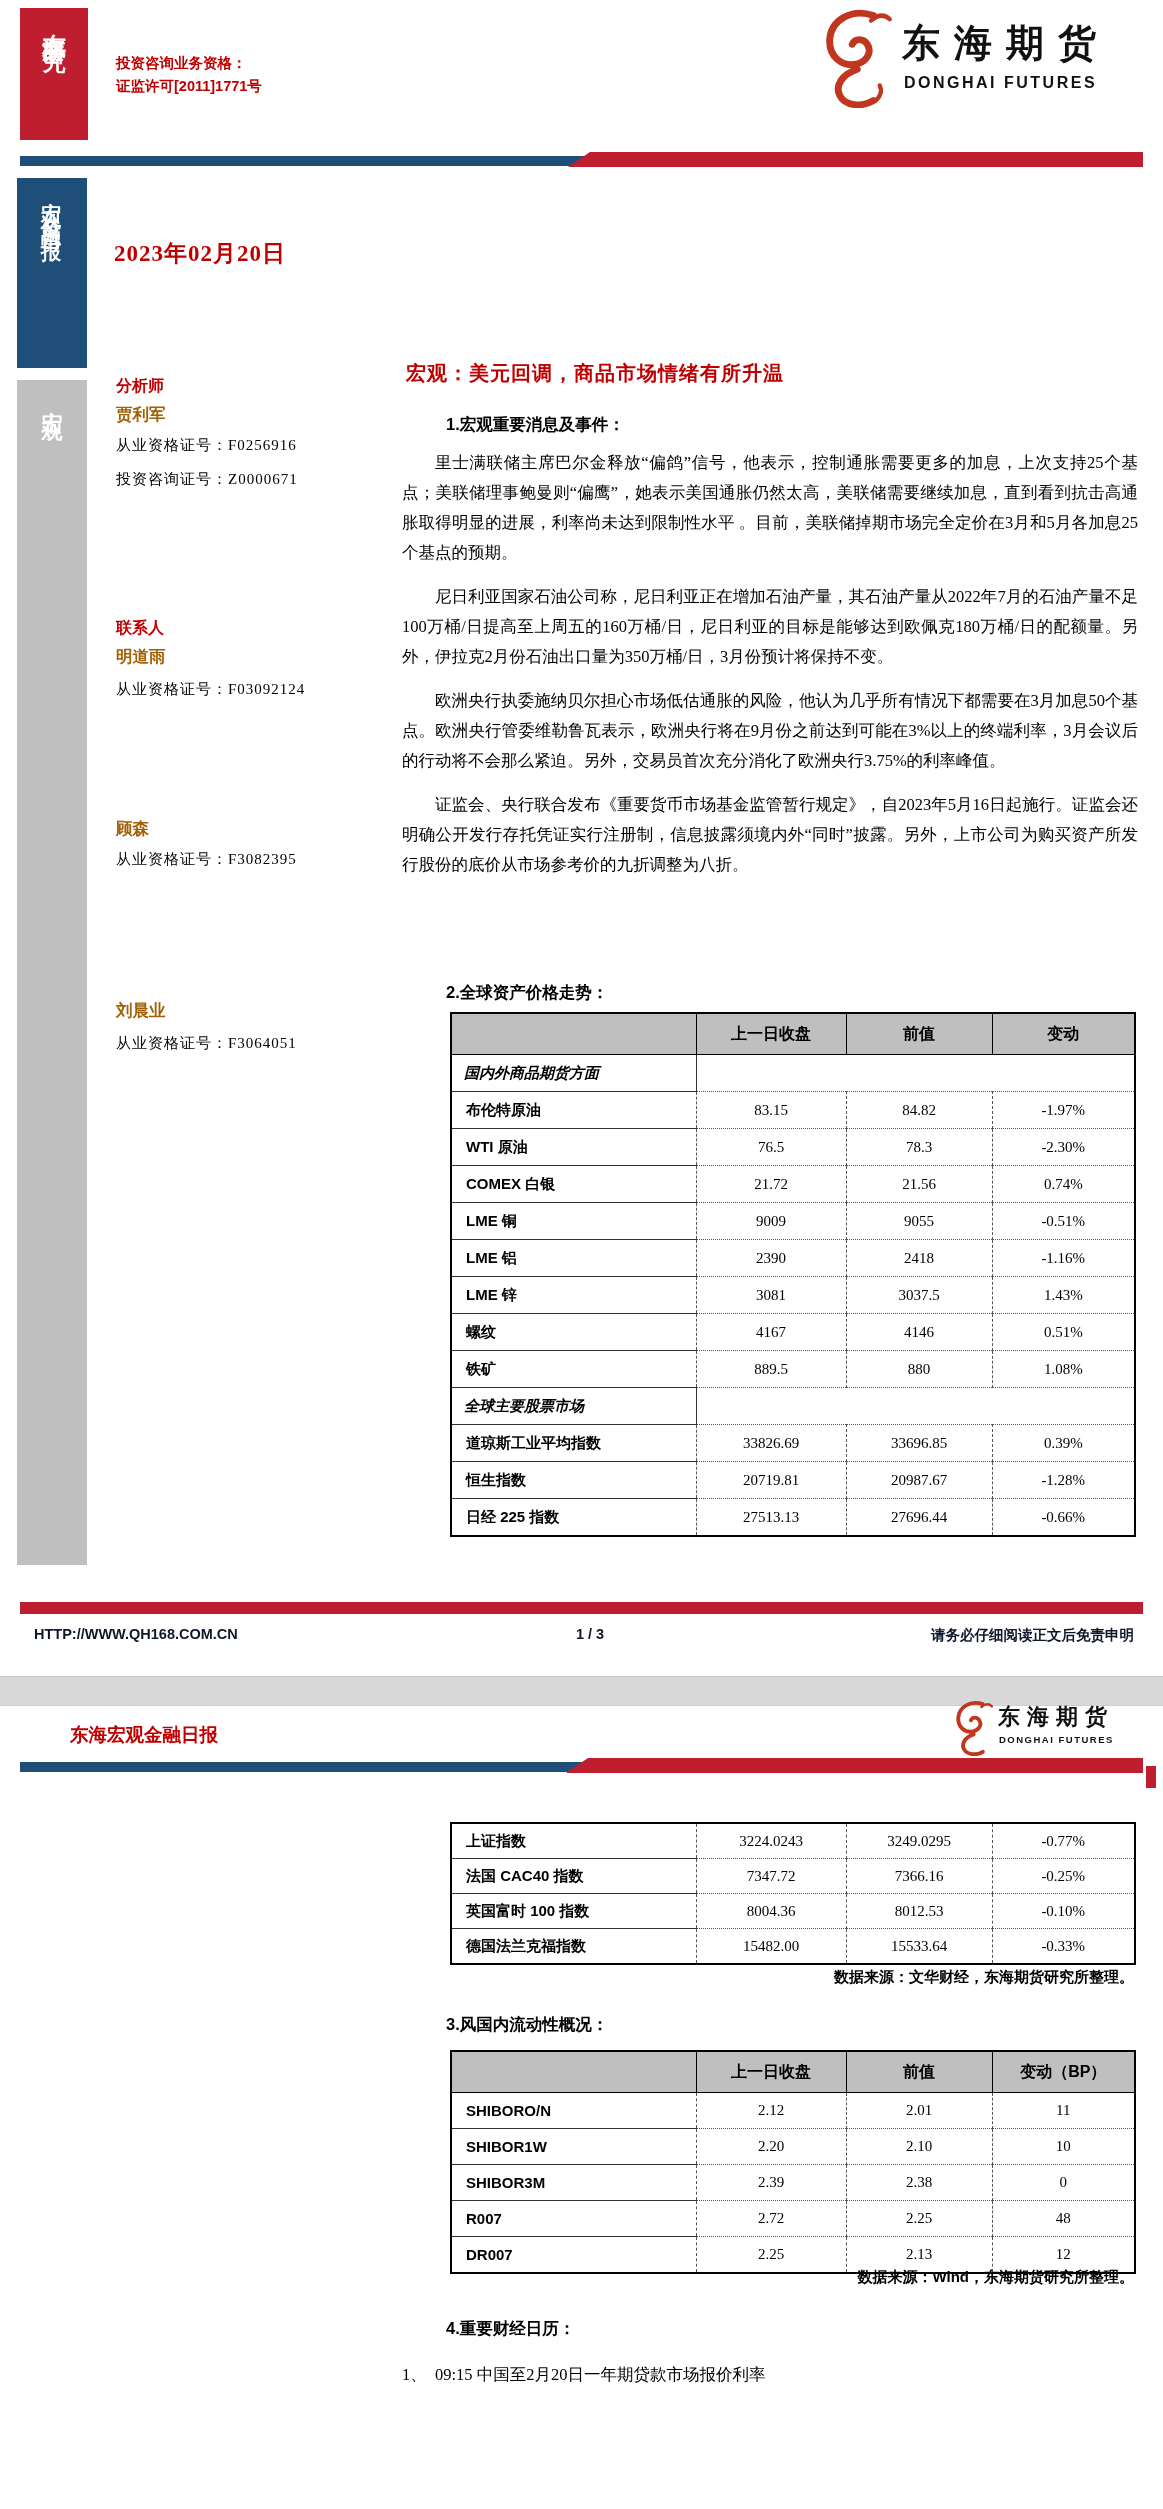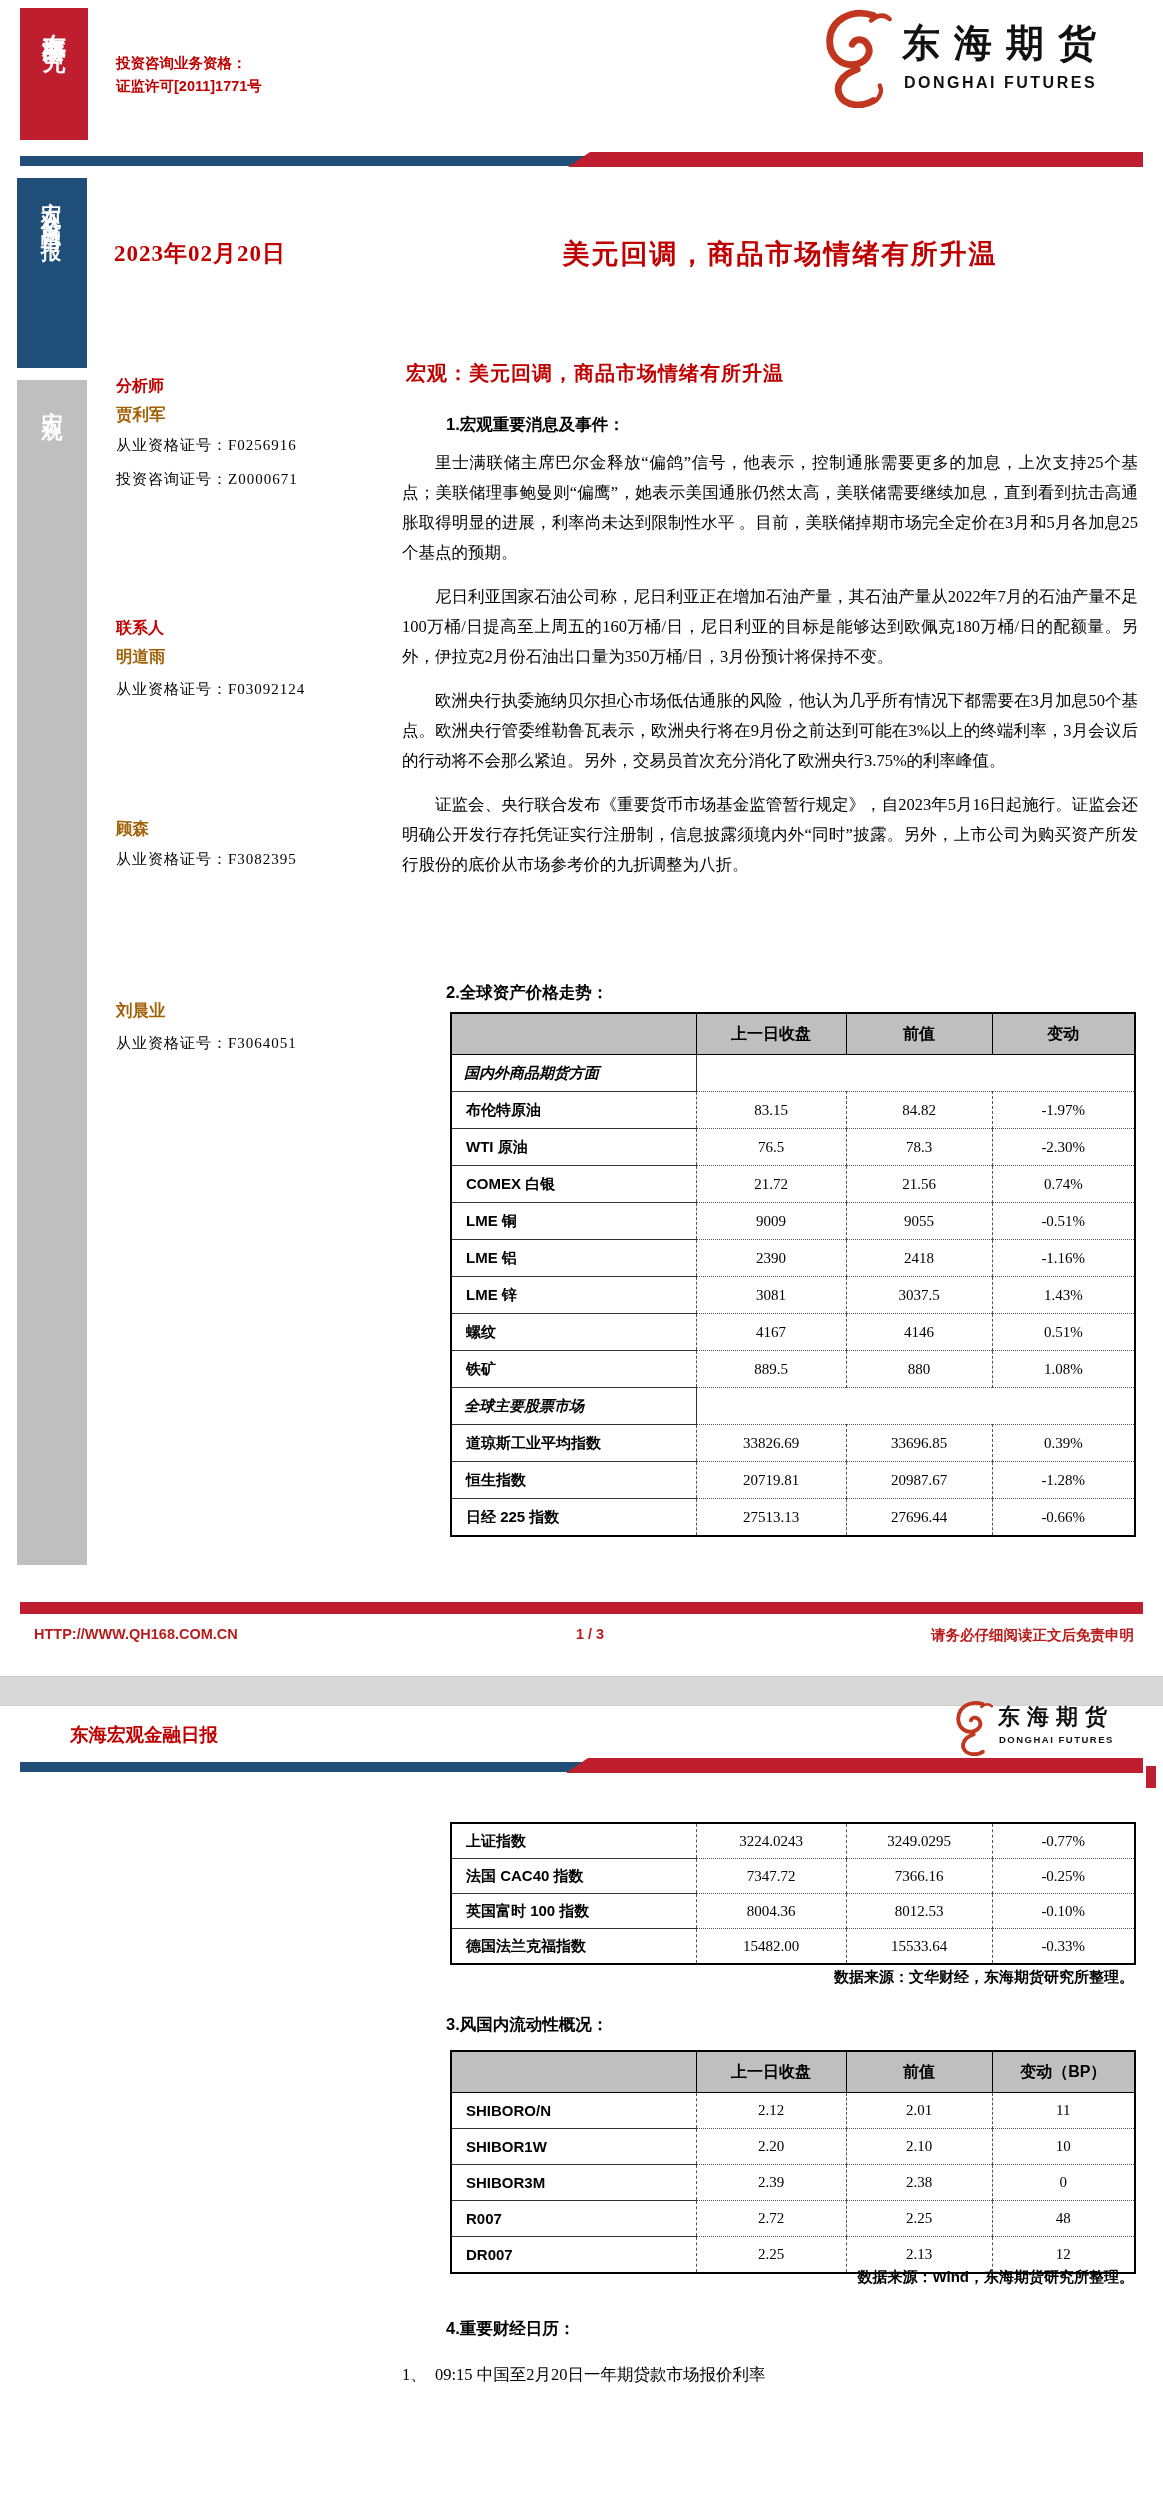--- a/index.html
+++ b/index.html
@@ -60,21 +60,21 @@
   .dtable td.val{border-top:1px dotted #555;border-right:1px dashed #555;
                  font-size:15px;text-align:center;}
   .dtable td.val.last{border-right:none;}
   .dtable td.sec{border-top:1px solid #333;border-right:1px solid #333;
                  font-style:italic;font-weight:bold;font-size:15px;padding-left:12px;}
   .dtable td.secrest{border-top:1px dotted #555;}
   .dtable tr.first td{border-top:none;}
   .src{font-family:"Liberation Sans",sans-serif;font-weight:bold;font-size:15px;text-align:right;}
 
   .footer-bar{left:20px;top:1602px;width:1123px;height:12px;background:#BE1E2D;}
-  .footer-text{font-family:"Liberation Sans",sans-serif;font-weight:bold;font-size:14.5px;color:#b91c1c;}
+  .footer-text{font-family:"Liberation Sans",sans-serif;font-weight:bold;font-size:14.5px;color:#0f172a;}
   .divider{left:0;top:1676px;width:1163px;height:28px;background:#D8D8D8;border-top:1px solid #c9c9c9;border-bottom:1px solid #cfcfcf;}
 
   .p2-title{left:70px;top:1722px;color:#C00000;font-weight:bold;font-size:18.5px;font-family:"Liberation Sans",sans-serif;}
   .red-accent{background:#BE1E2D;}
   .calendar{font-size:16.5px;white-space:pre-wrap;}
 </style>
 </head>
 <body>
 
 <div id="canvas">
@@ -108,21 +108,20 @@
 
   <div class="abs blue-box vbox">
     <span class="vtext">宏观金融日报</span>
   </div>
 
   <div class="abs gray-box vbox">
     <span class="vtext">宏观</span>
   </div>
 
   <div class="abs date">2023年02月20日</div>
-  <div class="abs main-title sans">美元回调，商品市场情绪有所升温</div>
 
   <div class="abs an-label sans" style="left:116px;top:376px;">分析师</div>
   <div class="abs an-name sans" style="left:116px;top:404px;">贾利军</div>
   <div class="abs an-cert" style="left:116px;top:436px;">从业资格证号：F0256916</div>
   <div class="abs an-cert" style="left:116px;top:470px;">投资咨询证号：Z0000671</div>
 
   <div class="abs an-label sans" style="left:116px;top:618px;">联系人</div>
   <div class="abs an-name sans" style="left:116px;top:646px;">明道雨</div>
   <div class="abs an-cert" style="left:116px;top:680px;">从业资格证号：F03092124</div>
   <div class="abs an-name sans" style="left:116px;top:818px;">顾森</div>

